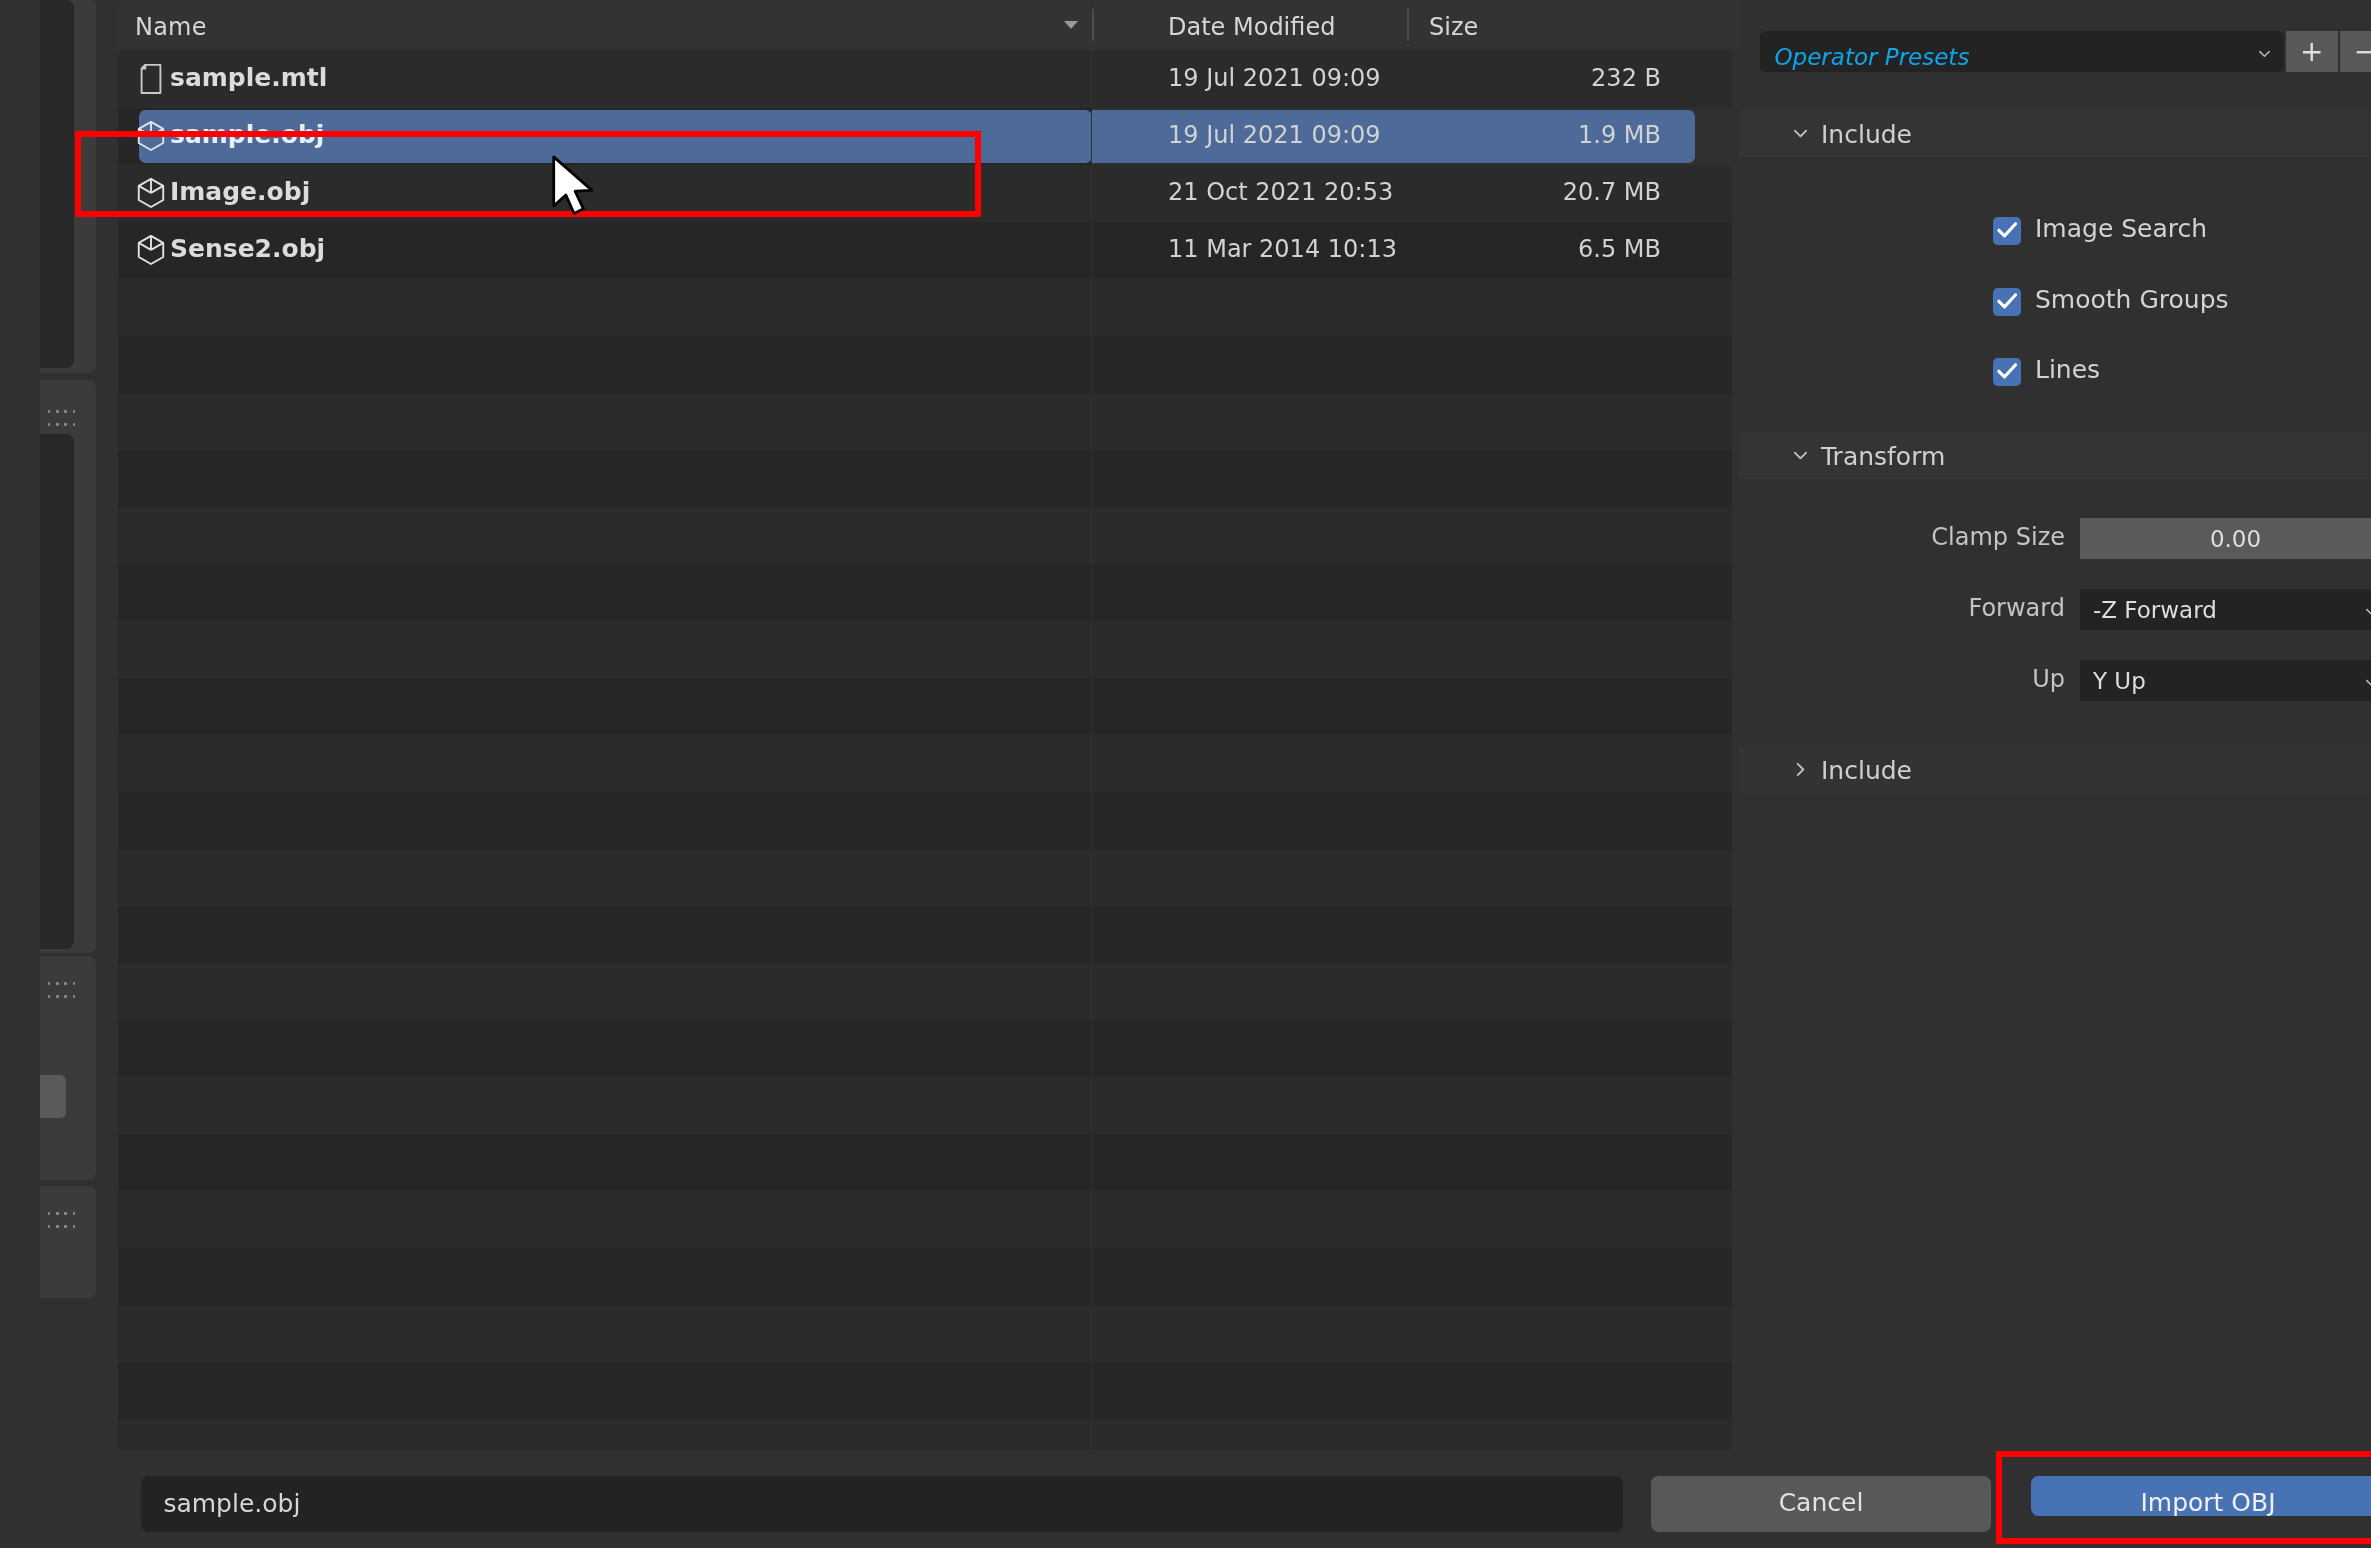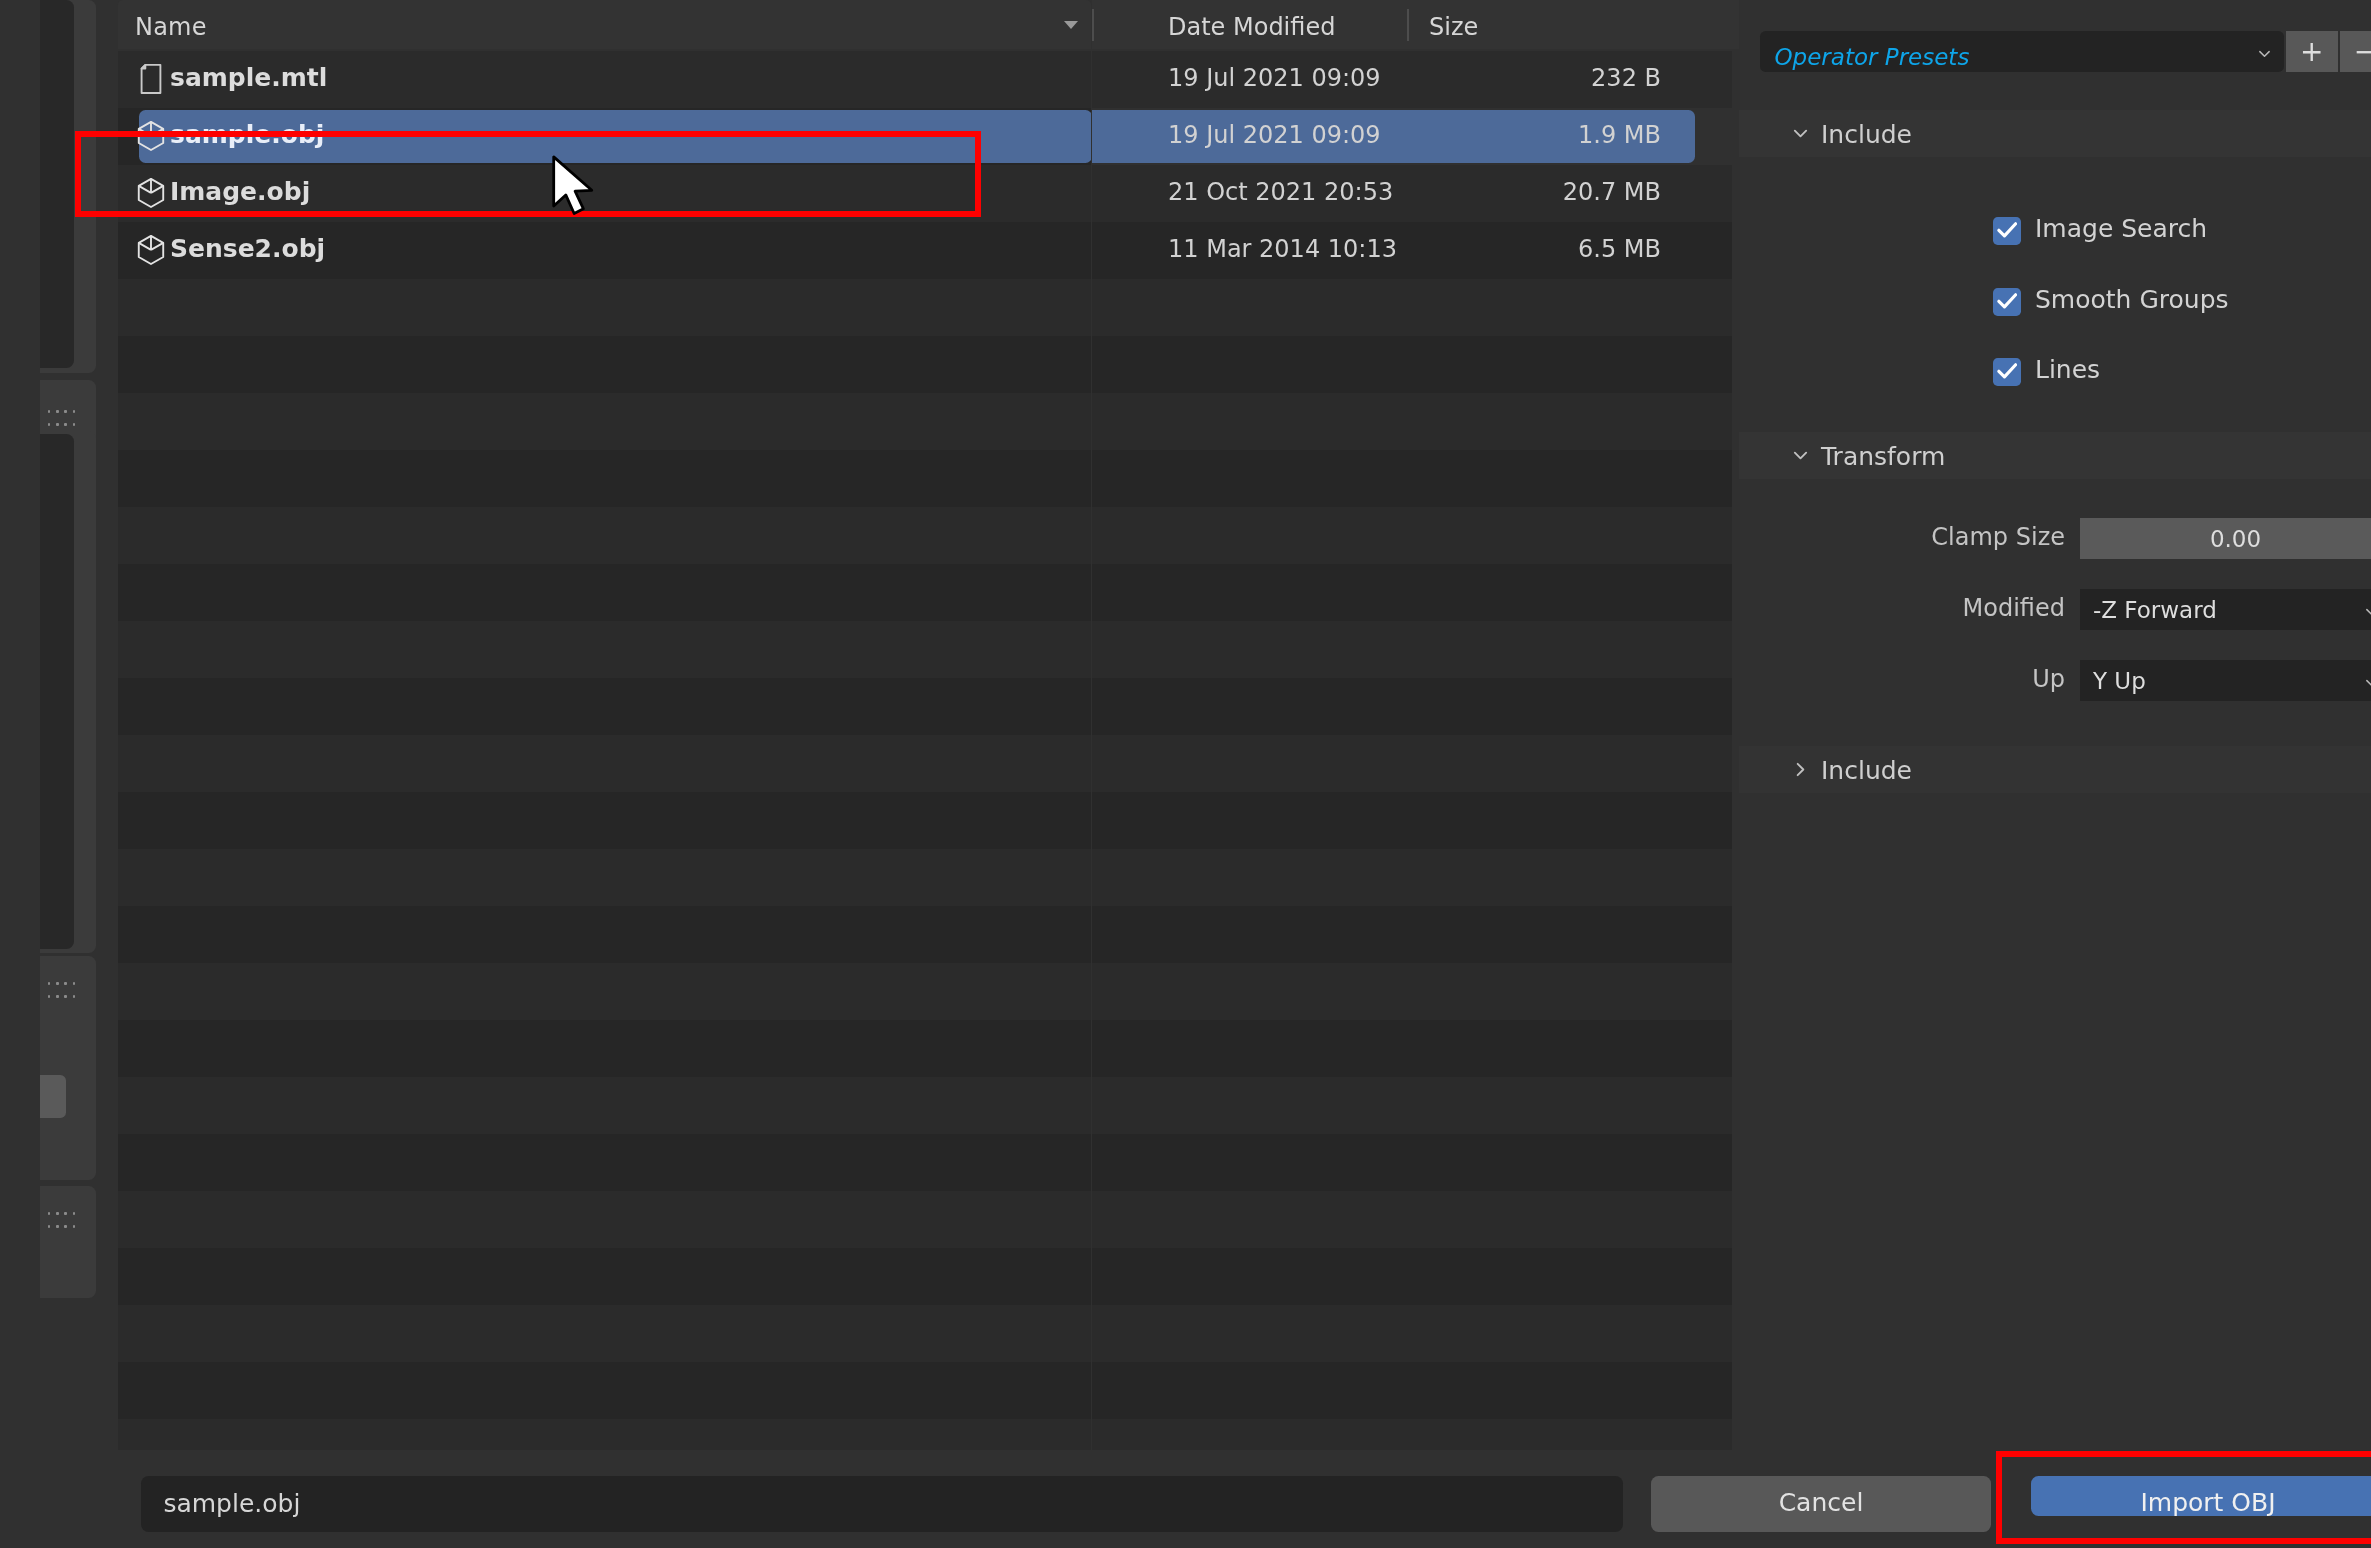--- a/index.html
+++ b/index.html
@@ -629,21 +629,21 @@
     </div>
 
     <div class="proprow" style="top:518px;">
       <div class="prop-label">Clamp Size</div>
       <div class="prop-field numeric">
         <div class="fv">0.00</div>
       </div>
     </div>
 
     <div class="proprow" style="top:589px;">
-      <div class="prop-label">Modified</div>
+      <div class="prop-label">Forward</div>
       <div class="prop-field dropdown">
         <div class="fv">-Z Forward</div>
         <svg class="chev-sm" viewBox="0 0 14 14">
           <path d="M2 5 L7 10 L12 5" stroke="#b8b8b8" stroke-width="1.6" fill="none" stroke-linecap="round" stroke-linejoin="round"></path>
         </svg>
       </div>
     </div>
 
     <div class="proprow" style="top:660px;">
       <div class="prop-label">Up</div>

